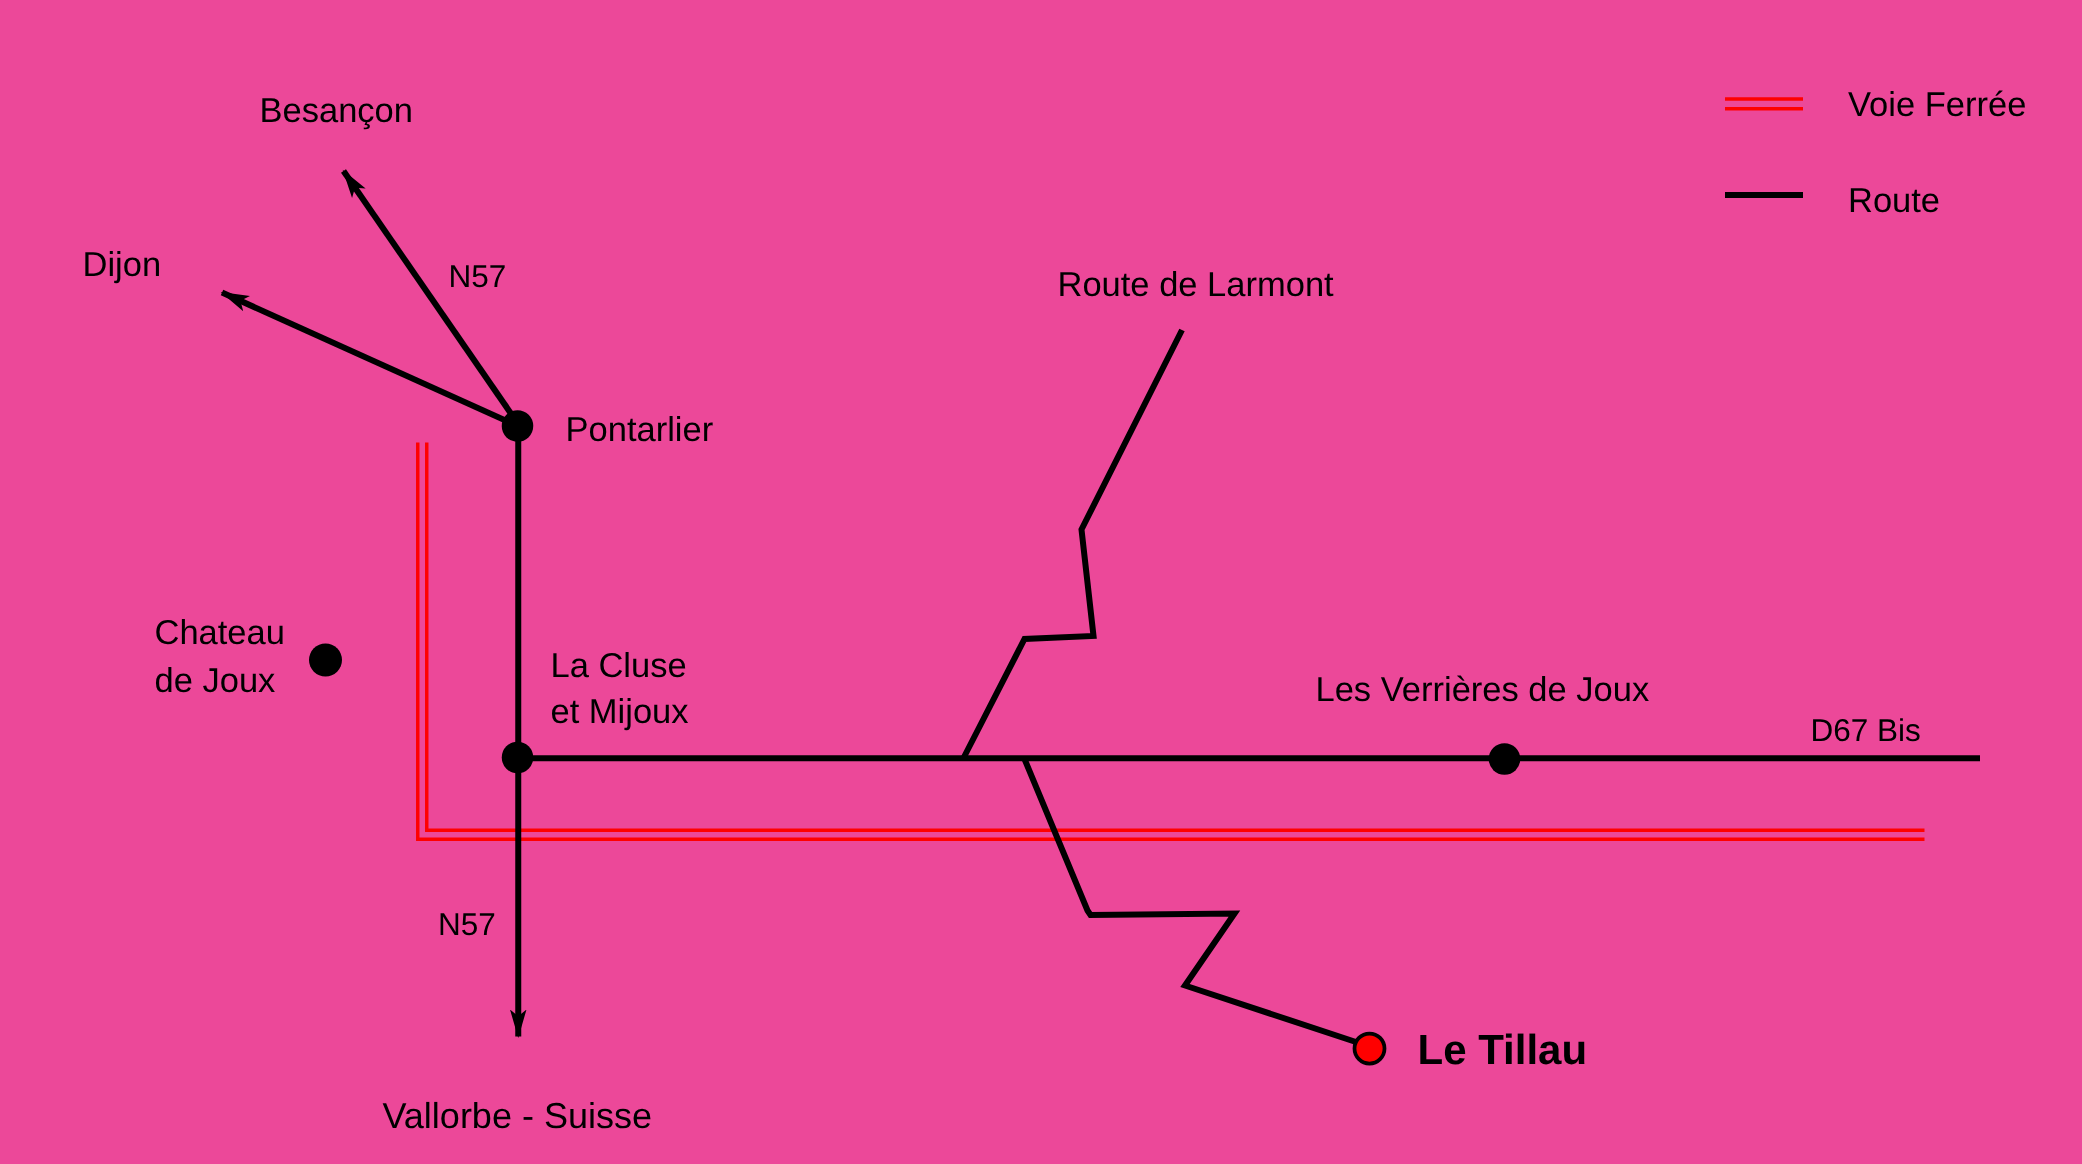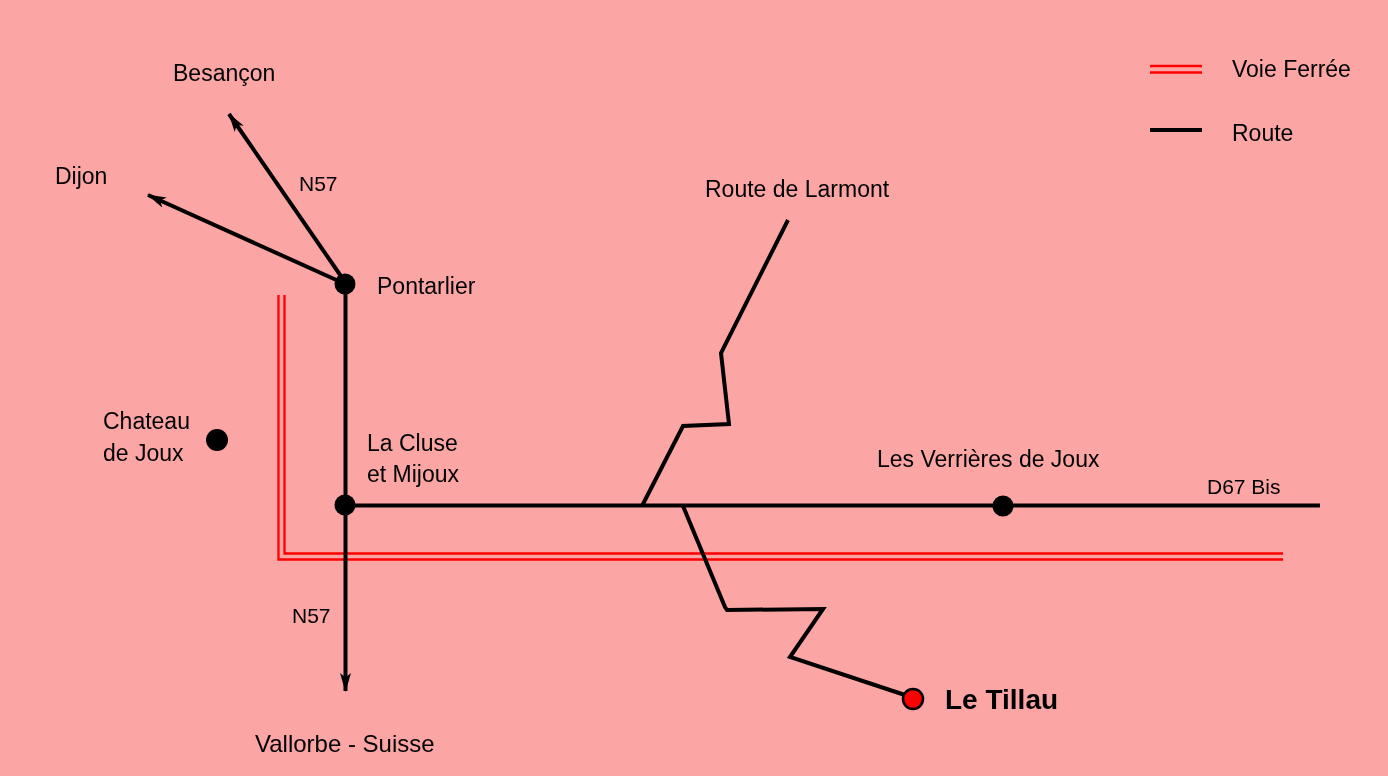--- a/index.html
+++ b/index.html
@@ -8,21 +8,21 @@
     background: #ffffff;
     width: 1388px;
     height: 776px;
     overflow: hidden;
     font-family: "Liberation Sans", sans-serif;
   }
   .map-wrap {
     position: relative;
     width: 1388px;
     height: 776px;
-    background: #fca5a5;
+    background: #ec4899;
   }
   svg text {
     fill: #000000;
     font-family: "Liberation Sans", sans-serif;
   }
   .lbl        { font-size: 23px; }
   .lbl-small  { font-size: 21px; }
   .lbl-big    { font-size: 24px; }
   .lbl-dest   { font-size: 28px; font-weight: bold; }
 </style>

